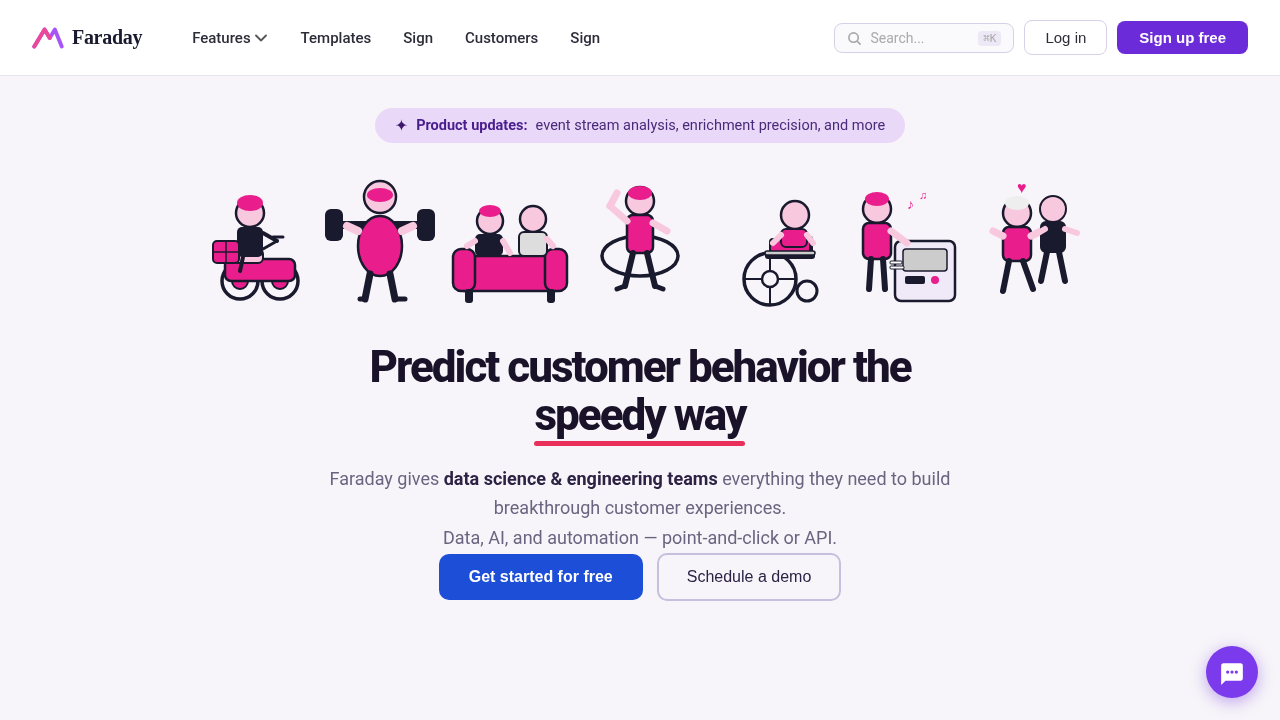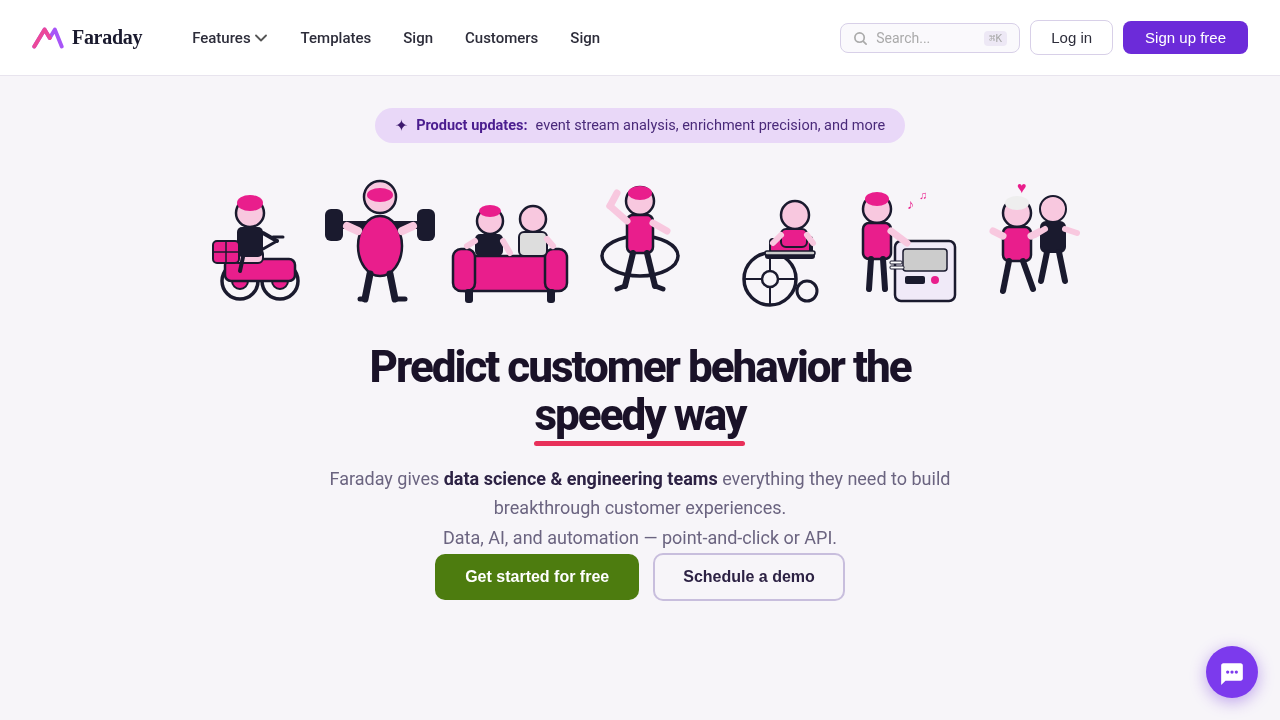--- a/index.html
+++ b/index.html
@@ -106,21 +106,21 @@
       font-size: 15px;
       font-weight: 500;
       color: #2d2d3a;
       background: #fff;
       cursor: pointer;
     }
     .btn-signup {
       padding: 8px 22px;
       border-radius: 8px;
       font-size: 15px;
-      font-weight: 400;
+      font-weight: 700;
       color: #fff;
       background: #6c2bd9;
       border: none;
       cursor: pointer;
     }
 
     
     main {
       display: flex;
       flex-direction: column;
@@ -205,34 +205,34 @@
       color: #2d2244;
     }
 
     .cta-row {
       display: flex;
       gap: 14px;
       align-items: center;
     }
     .btn-primary {
       padding: 14px 30px;
-      background: #4d7c0f;
+      background: #1d4ed8;
       color: #fff;
       font-size: 16px;
       font-weight: 600;
       border: none;
       border-radius: 10px;
       cursor: pointer;
     }
     .btn-secondary {
       padding: 13px 28px;
       background: transparent;
       color: #2d2244;
       font-size: 16px;
-      font-weight: 700;
+      font-weight: 400;
       border: 2px solid #c8bedd;
       border-radius: 10px;
       cursor: pointer;
     }
 
     
     .chat-bubble {
       position: fixed;
       bottom: 22px;
       right: 22px;

